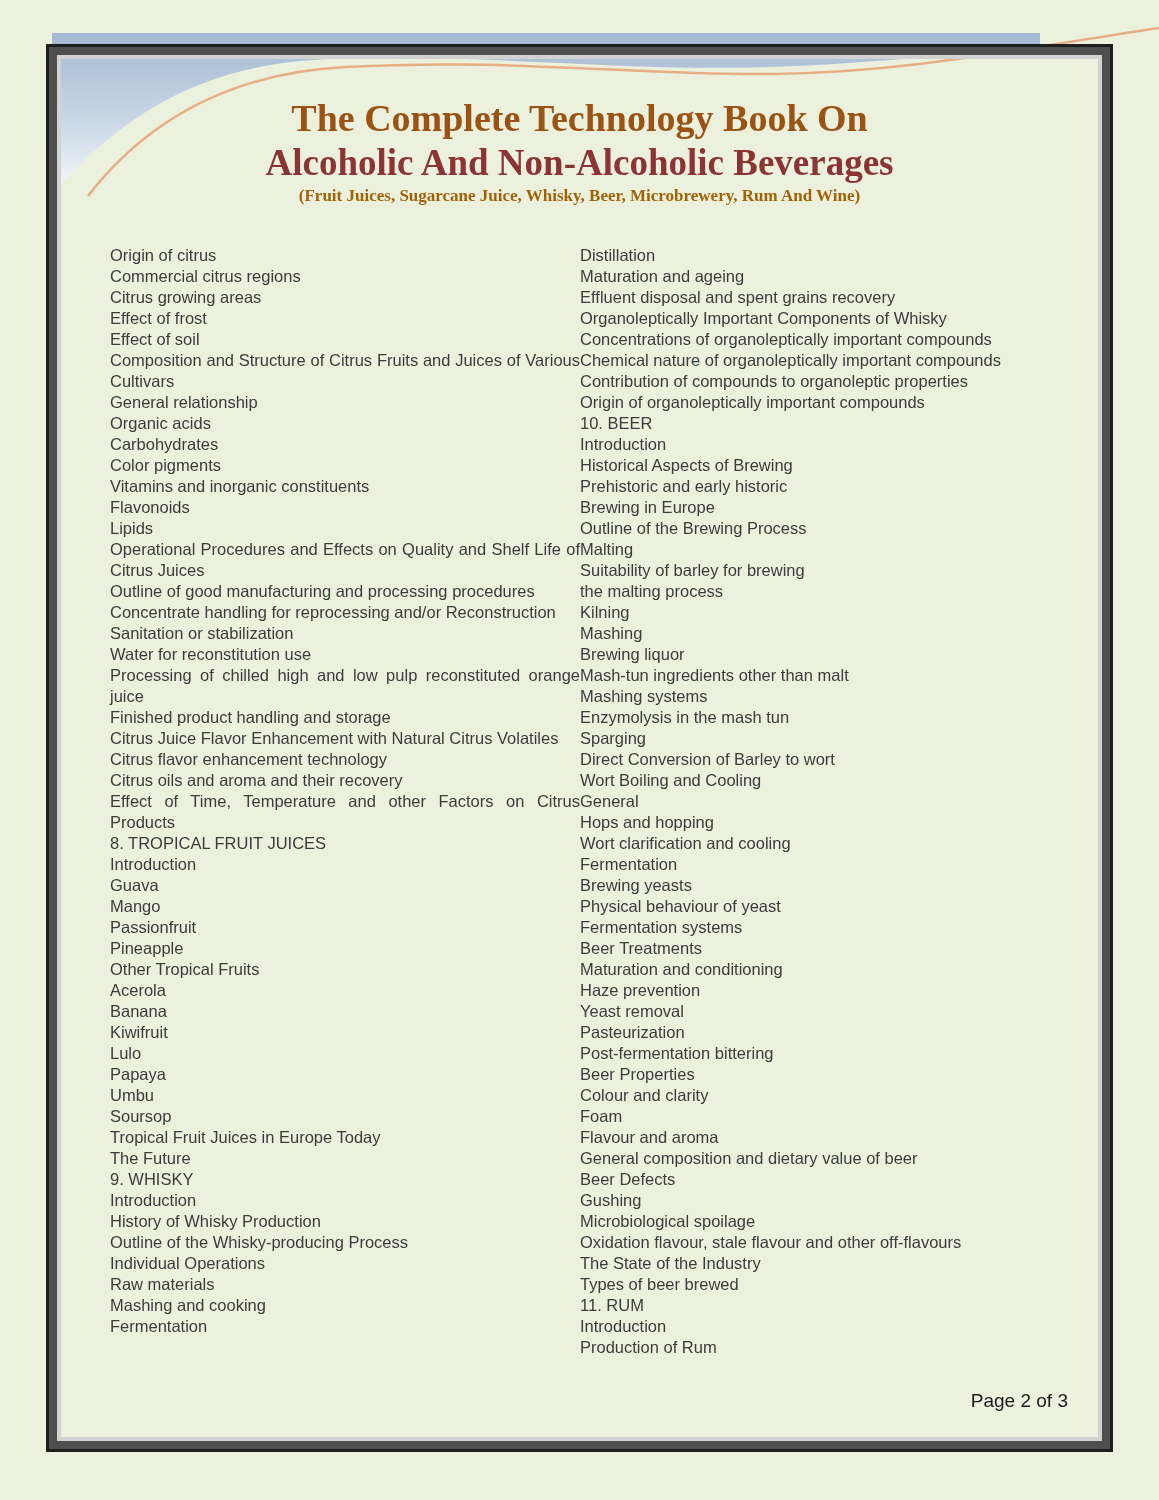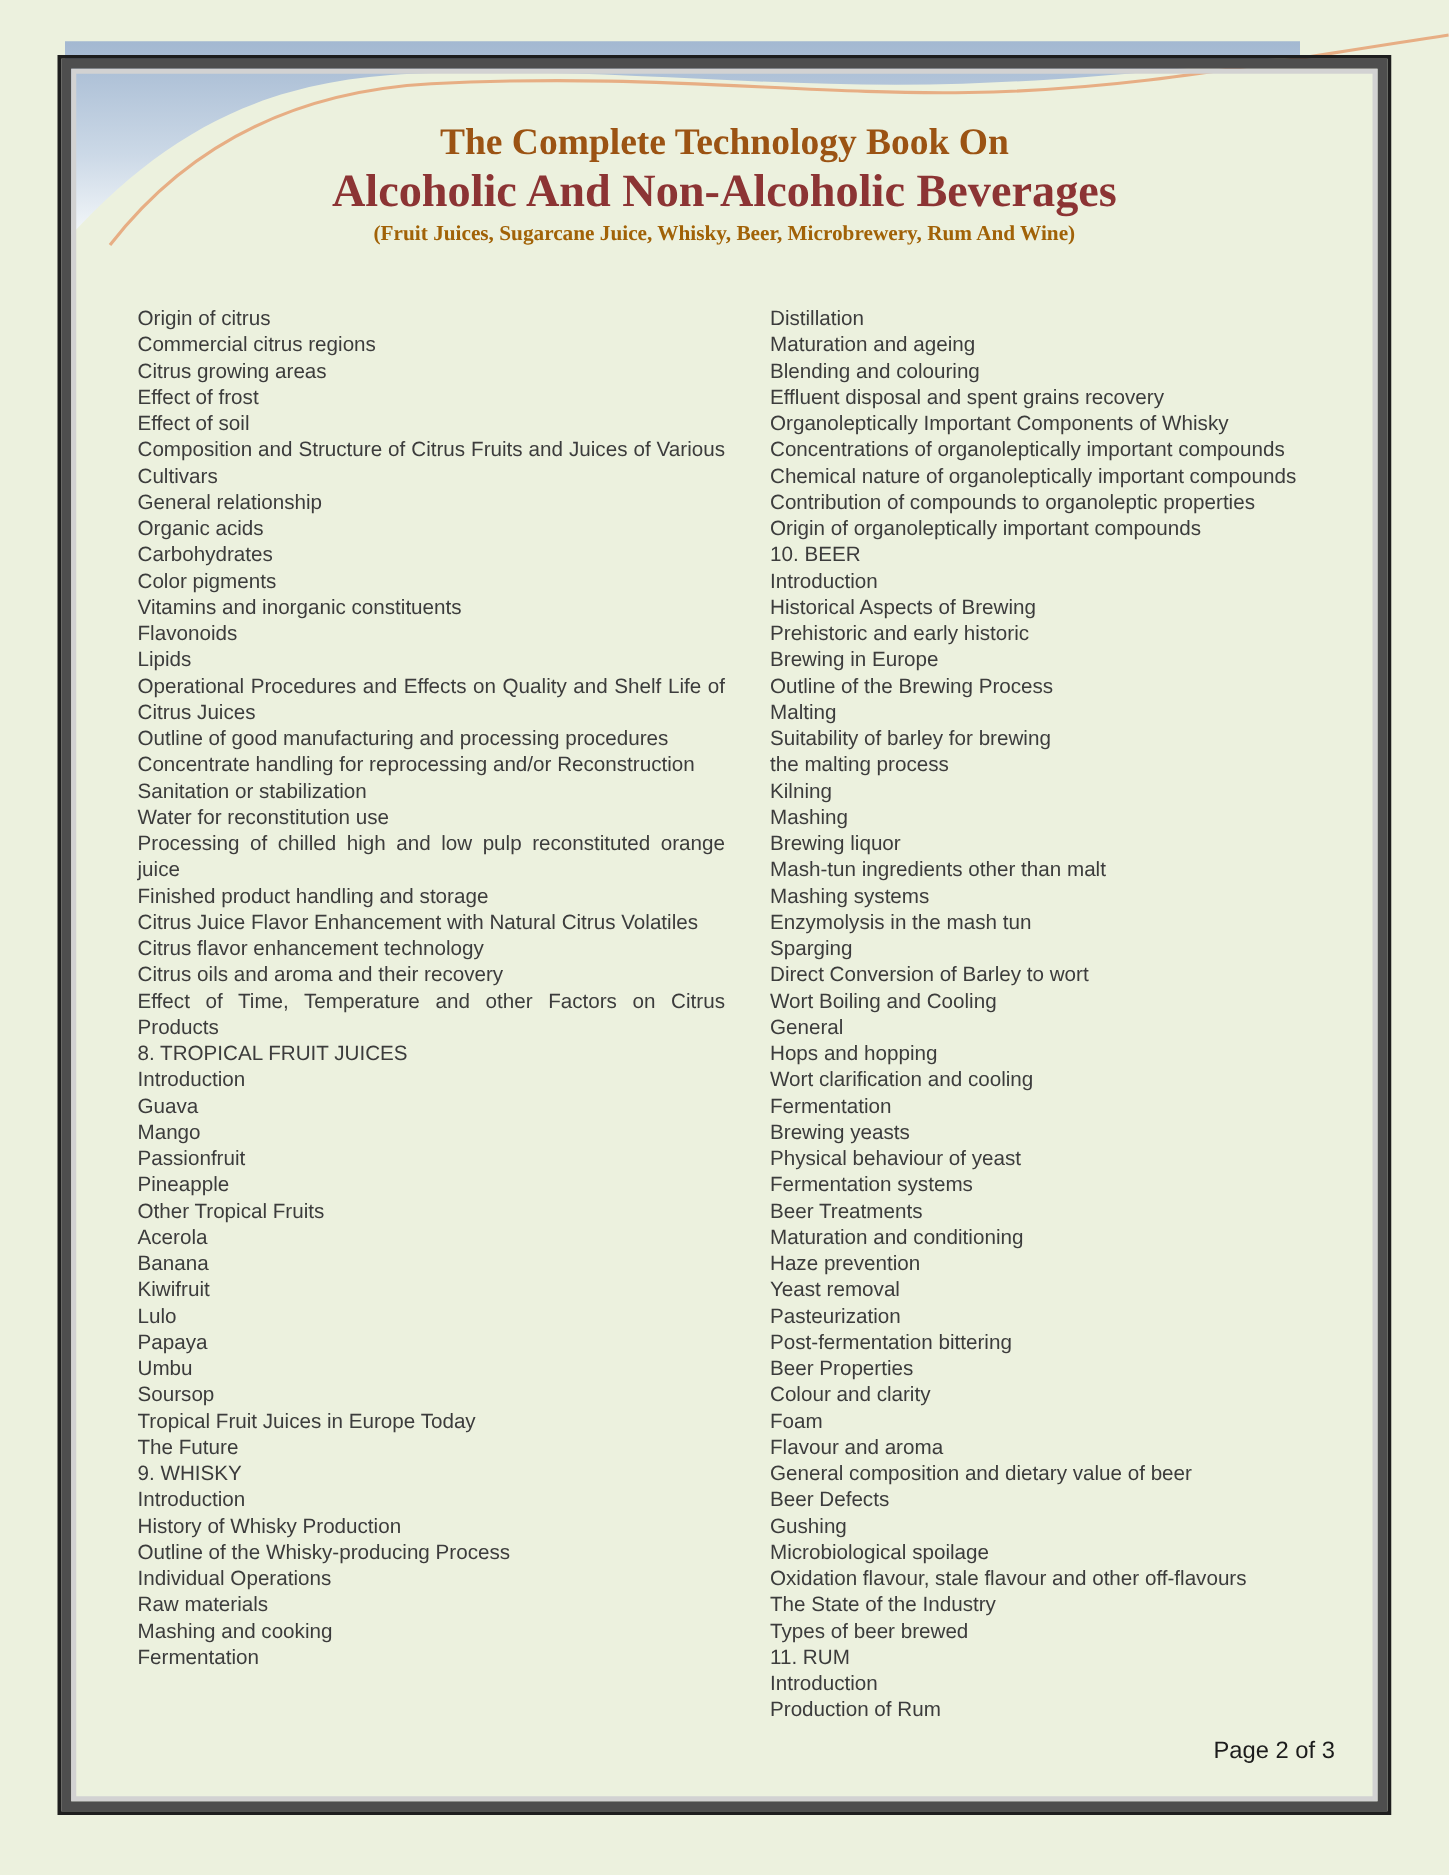--- a/index.html
+++ b/index.html
@@ -14,25 +14,25 @@
   .frame{
     position:absolute;left:46px;top:44px;width:1067px;height:1408px;
     box-sizing:border-box;border:3px solid #1e1e1e;z-index:1;
   }
   .frame-mid{position:absolute;top:0;left:0;right:0;bottom:0;border:8px solid #4e4e4e;}
   .frame-in{position:absolute;top:0;left:0;right:0;bottom:0;border:4px solid #d2d2d2;}
   .content{position:absolute;top:0;left:0;right:0;bottom:0;}
   
   .titles{position:absolute;top:38px;left:0;right:0;text-align:center;
     font-family:"Liberation Serif",serif;font-weight:bold;}
-  .title1{font-size:30px;line-height:1.15;color:#9b5313;letter-spacing:0px;text-align:center;}
+  .title1{font-size:38px;line-height:1.15;color:#9b5313;letter-spacing:0px;text-align:center;}
   .title2{font-size:37px;line-height:1.15;color:#8c3434;margin-top:1px;}
   .title3{font-size:17px;line-height:1.2;color:#a16207;margin-top:2px;}
   
-  .toc{position:absolute;left:49px;top:186px;display:flex;gap:36px;justify-content:space-between;}
+  .toc{position:absolute;left:49px;top:186px;display:flex;justify-content:space-between;}
   .toc-col{width:470px;}
   .toc-entry{
     font-size:16.5px;line-height:21px;color:#3c3c3c;
     text-align:justify;
   }
   
   .footer{
     position:absolute;right:30px;top:1331px;
     font-size:19px;font-weight:normal;color:#1c1c1c;
   }
@@ -111,21 +111,20 @@
               <div class="toc-entry">History of Whisky Production</div>
               <div class="toc-entry">Outline of the Whisky-producing Process</div>
               <div class="toc-entry">Individual Operations</div>
               <div class="toc-entry">Raw materials</div>
               <div class="toc-entry">Mashing and cooking</div>
               <div class="toc-entry">Fermentation</div>
             </div>
           <div class="toc-col">
               <div class="toc-entry">Distillation</div>
               <div class="toc-entry">Maturation and ageing</div>
-              <div class="toc-entry">Blending and colouring</div>
               <div class="toc-entry">Effluent disposal and spent grains recovery</div>
               <div class="toc-entry">Organoleptically Important Components of Whisky</div>
               <div class="toc-entry">Concentrations of organoleptically important compounds</div>
               <div class="toc-entry">Chemical nature of organoleptically important compounds</div>
               <div class="toc-entry">Contribution of compounds to organoleptic properties</div>
               <div class="toc-entry">Origin of organoleptically important compounds</div>
               <div class="toc-entry">10. BEER</div>
               <div class="toc-entry">Introduction</div>
               <div class="toc-entry">Historical Aspects of Brewing</div>
               <div class="toc-entry">Prehistoric and early historic</div>

